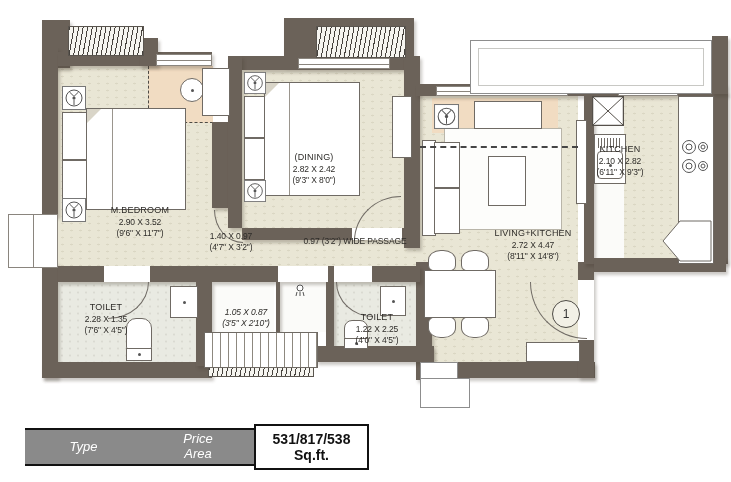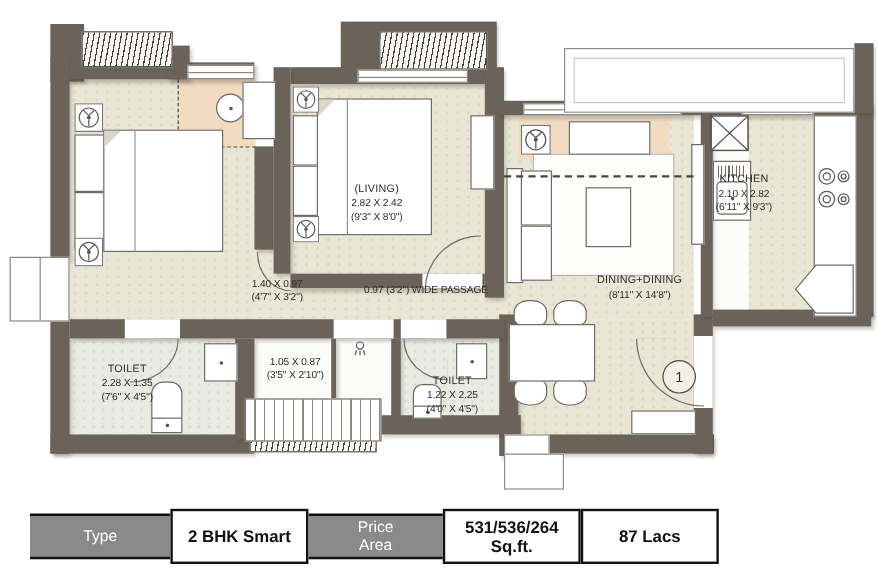--- a/index.html
+++ b/index.html
@@ -34,21 +34,21 @@
   .bed::after{content:"";position:absolute;top:0;bottom:0;left:26%;width:1px;background:#9a958d;}
   .dot::after{content:"";position:absolute;left:50%;top:50%;width:3px;height:3px;margin:-1.5px;
        border-radius:50%;background:#555;}
   .chair{position:absolute;background:#fff;border:1px solid #6f6a64;border-radius:45% 45% 30% 30%;}
   .outline{position:absolute;border:1px solid #8d8d8d;background:#fff;}
   
   .itable{position:absolute;left:25px;top:424px;width:686px;height:46px;display:flex;align-items:center;}
   .icell{box-sizing:border-box;display:flex;align-items:center;justify-content:center;
          text-align:center;white-space:pre-line;}
   .icell.h{background:var(--table-header-bg,#8a8a8a);color:var(--table-header-text,#fff);
-         height:38px;font-size:13px;line-height:1.15;border-top:2px solid #111;border-bottom:2px solid #111;}
+         height:38px;font-size:13px;line-height:1.15;border-top:2px solid #111;border-bottom:2px solid #111;font-style:italic;}
   .icell.v{background:#fff;color:var(--table-value-text,#111);height:46px;font-size:14px;
          font-weight:bold;border:2px solid #111;z-index:2;}
 </style>
 </head>
 <body>
 
 <div class="page">
 
   <div class="floor" style="left:58px;top:66px;width:154px;height:200px;"></div>
   <div class="tan" style="left:148px;top:66px;width:64px;height:56px;border-left:1px dashed #4c4a45;border-bottom:1px dashed #4c4a45;"></div>
@@ -216,56 +216,60 @@
     </svg>
 
   <div class="arc" style="left:336px;top:282px;width:36px;height:34px;border-left:1.5px solid #6f6a64;border-bottom:1.5px solid #6f6a64;border-bottom-left-radius:100%;"></div>
   <div class="abs" style="left:344px;top:320px;width:22px;height:18px;background:#fff;border:1px solid #6f6a64;border-radius:8px 8px 3px 3px;z-index:14;"></div>
   <div class="abs dot" style="left:344px;top:338px;width:22px;height:9px;background:#fff;border:1px solid #6f6a64;z-index:14;"></div>
   <div class="fur dot" style="left:380px;top:286px;width:24px;height:28px;z-index:14;"></div>
 
   <div class="arc" style="left:214px;top:210px;width:28px;height:32px;border-left:1.5px solid #6f6a64;border-bottom:1.5px solid #6f6a64;border-bottom-left-radius:100%;"></div>
   <div class="arc" style="left:354px;top:196px;width:46px;height:44px;border-left:1.5px solid #6f6a64;border-top:1.5px solid #6f6a64;border-top-left-radius:100%;"></div>
 
+  <div class="lbl" style="left:82px;top:205px;width:116px;">
+    <div class="rname">M.BEDROOM</div>
+    <div>2.90 X 3.52</div>
+    <div>(9'6" X 11'7")</div>
+  </div>
   <div class="lbl" style="left:254px;top:152px;width:120px;">
-    <div class="rname">(LIVING)</div>
+    <div class="rname">(DINING)</div>
     <div>2.82 X 2.42</div>
     <div>(9'3" X 8'0")</div>
   </div>
   <div class="lbl" style="left:194px;top:231px;width:74px;">
     <div>1.40 X 0.97</div>
     <div>(4'7" X 3'2")</div>
   </div>
   <div class="lbl" style="left:288px;top:236px;width:134px;">0.97 (3'2") WIDE PASSAGE</div>
   <div class="lbl" style="left:458px;top:228px;width:150px;">
-    <div class="rname">DINING+DINING</div>
+    <div class="rname">LIVING+KITCHEN</div>
+    <div>2.72 X 4.47</div>
     <div>(8'11" X 14'8")</div>
   </div>
   <div class="lbl" style="left:565px;top:144px;width:110px;">
     <div class="rname">KITCHEN</div>
     <div>2.10 X 2.82</div>
     <div>(6'11" X 9'3")</div>
   </div>
   <div class="lbl" style="left:60px;top:302px;width:92px;">
     <div class="rname">TOILET</div>
     <div>2.28 X 1.35</div>
     <div>(7'6" X 4'5")</div>
   </div>
-  <div class="lbl" style="left:200px;top:296px;width:92px;">
+  <div class="lbl" style="left:200px;top:307px;width:92px;font-style:italic;">
     <div>1.05 X 0.87</div>
     <div>(3'5" X 2'10")</div>
   </div>
   <div class="lbl" style="left:336px;top:312px;width:82px;">
     <div class="rname">TOILET</div>
     <div>1.22 X 2.25</div>
     <div>(4'0" X 4'5")</div>
   </div>
 
   <div class="itable">
     <div class="icell h" style="width:117px;">Type</div>
-    <div class="icell v" style="width:115px;">2 BHK Smart</div>
     <div class="icell h" style="width:112px;">Price
 Area</div>
-    <div class="icell v" style="width:115px;">531/536/264 Sq.ft.</div>
-    <div class="icell v" style="width:115px;">87 Lacs</div>
+    <div class="icell v" style="width:115px;">531/817/538 Sq.ft.</div>
   </div>
 
 </div>
 
 </body></html>

